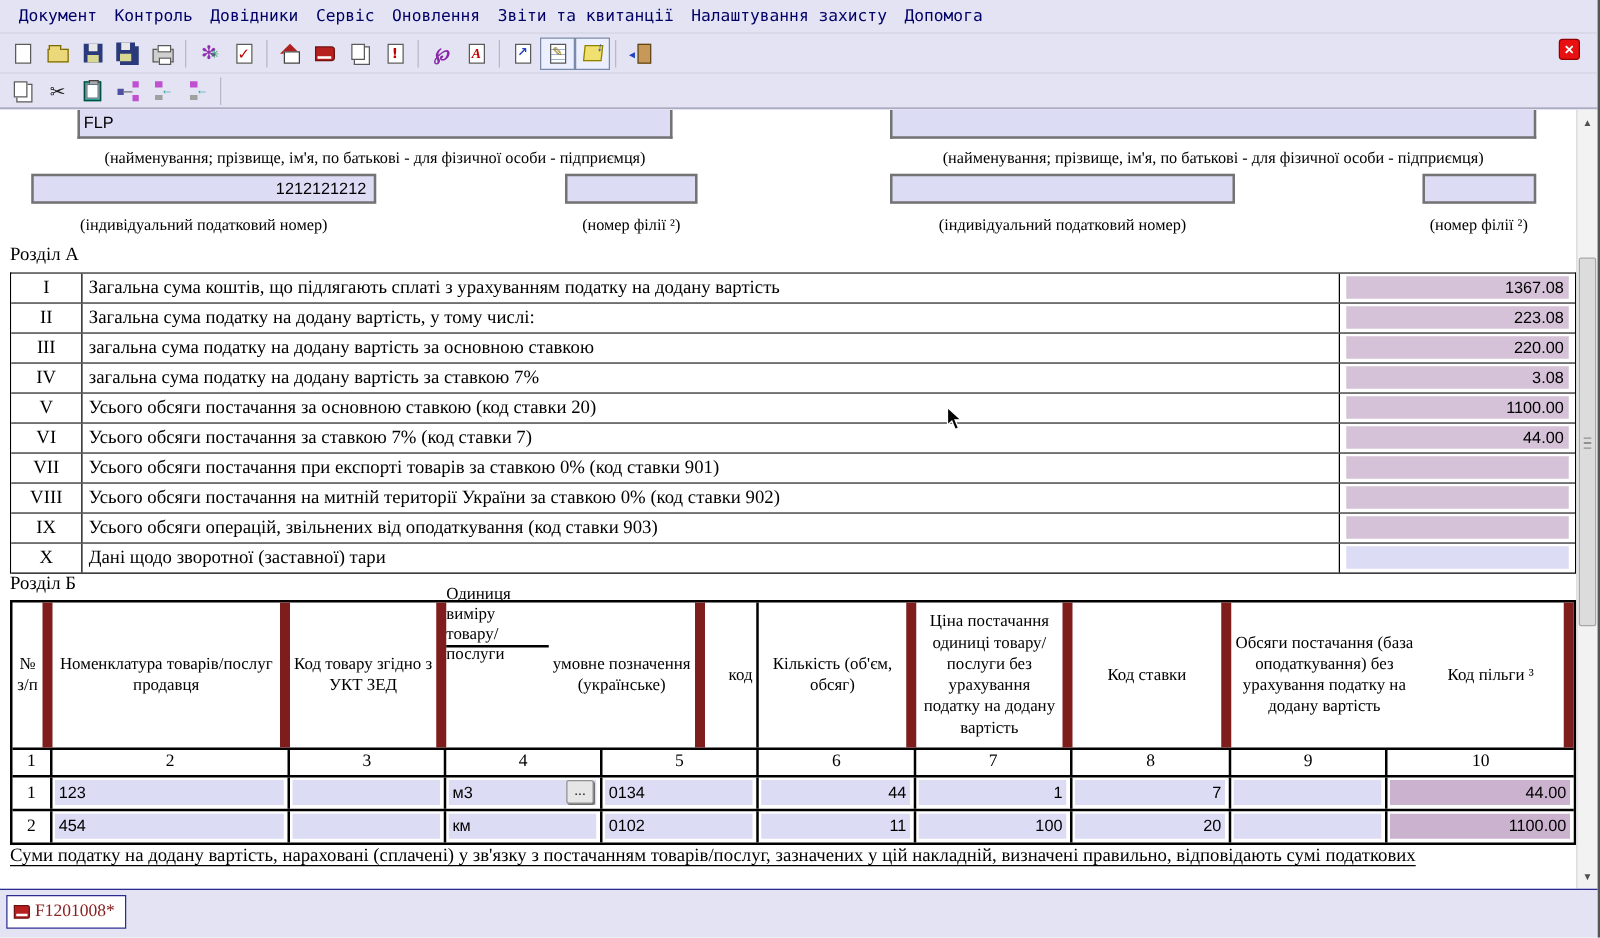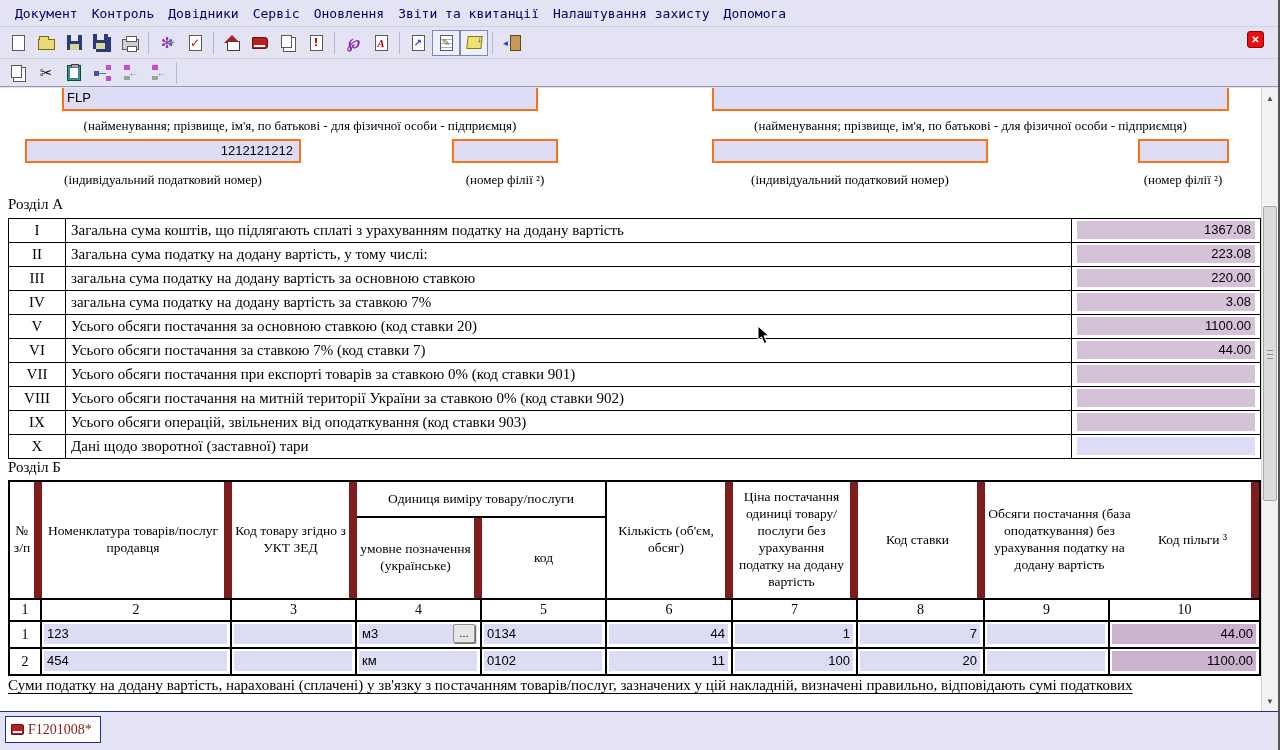--- a/index.html
+++ b/index.html
@@ -69,21 +69,21 @@
       linear-gradient(#c050d0,#c050d0) 2px 0 / 6px 5px no-repeat,
       linear-gradient(#a0a0a0,#a0a0a0) 2px 11px / 6px 4px no-repeat; }
   .i-merge::after { content:"←"; position:absolute; right:0; top:2px; color:#20a0a0; font-size:10px; font-weight:bold; }
   .closebtn { position:absolute; right:14px; top:4px; width:17px; height:17px; background:#e81010;
               border:1px solid #900000; border-radius:3px; color:#fff; display:flex; align-items:center; justify-content:center; }
   .closebtn::before { content:"✕"; font-size:10px; font-weight:bold; }
 
   
   .docarea { position:absolute; top:88px; left:0; width:1262px; height:623px; background:#ffffff; overflow:hidden;
              font-family:"Liberation Serif",serif; color:#000; }
-  .fld { background:#dcdcf4; border:2px solid #f97316; font-family:"Liberation Sans",sans-serif; font-size:13px;
+  .fld { background:#dcdcf4; border:2px solid #737373; font-family:"Liberation Sans",sans-serif; font-size:13px;
          position:absolute; height:24px; line-height:20px; }
   .fld.cuttop { border-top:none; height:23px; }
   .cap { position:absolute; font-size:13px; text-align:center; white-space:nowrap; }
 
   .sec-title { position:absolute; left:8px; font-weight:normal; font-size:15px; }
 
   
   .tableA { position:absolute; left:8px; top:130px; width:1253px; border:1px solid #000; border-bottom:none; }
   .rowA { display:flex; height:24px; border-bottom:1px solid #000; background:#fff; }
   .ca-num  { width:57px; border-right:1px solid #000; text-align:center; font-size:15px; line-height:23px; }
@@ -92,23 +92,23 @@
   .ca-val .vbox { position:absolute; left:5px; right:5px; top:2px; bottom:3px; background:#d6c2d8;
                   font-family:"Liberation Sans",sans-serif; font-size:13px; text-align:right; padding-right:4px; line-height:18px; }
   .ca-val .vbox.lav { background:#dcdcf4; }
 
   
   .tableB { position:absolute; left:8px; top:392px; width:1253px; border:2px solid #000; background:#fff;
             font-size:13.5px; }
   .hrow { display:flex; height:116px; }
   .hcell { border-right:8px solid #7f1d1d; display:flex; align-items:center; justify-content:center;
            text-align:center; padding:2px 3px; line-height:1.25; }
-  .unitwrap { width:250px; border-right:2px solid #000; display:flex; flex-direction:column; }
+  .unitwrap { width:250px; border-right:2px solid #000; display:flex; }
   .unitwrap .grp { height:36px; border-bottom:2px solid #000; display:flex; align-items:center; justify-content:center; }
-  .unitwrap .two { flex:1; display:flex; }
+  .unitwrap .two { flex:1; display:flex;gap:16px; }
   .unitwrap .two .hcell:first-child { width:125px; }
   .unitwrap .two .hcell:last-child  { flex:1; border-right:none; }
   .nrow { display:flex; height:22px; border-top:2px solid #000; }
   .ncell { border-right:2px solid #000; text-align:center; line-height:20px; font-size:14px; }
   .drow { display:flex; height:27px; border-top:2px solid #000; }
   .dcell { border-right:2px solid #000; position:relative; }
   .gf { position:absolute; left:2px; right:3px; top:2px; bottom:3px; background:#dcdcf4;
         font-family:"Liberation Sans",sans-serif; font-size:13px; line-height:19px; padding:0 3px; overflow:hidden; }
   .gf.num { text-align:right; }
   .gf.pink { background:#cbb3cf; }

